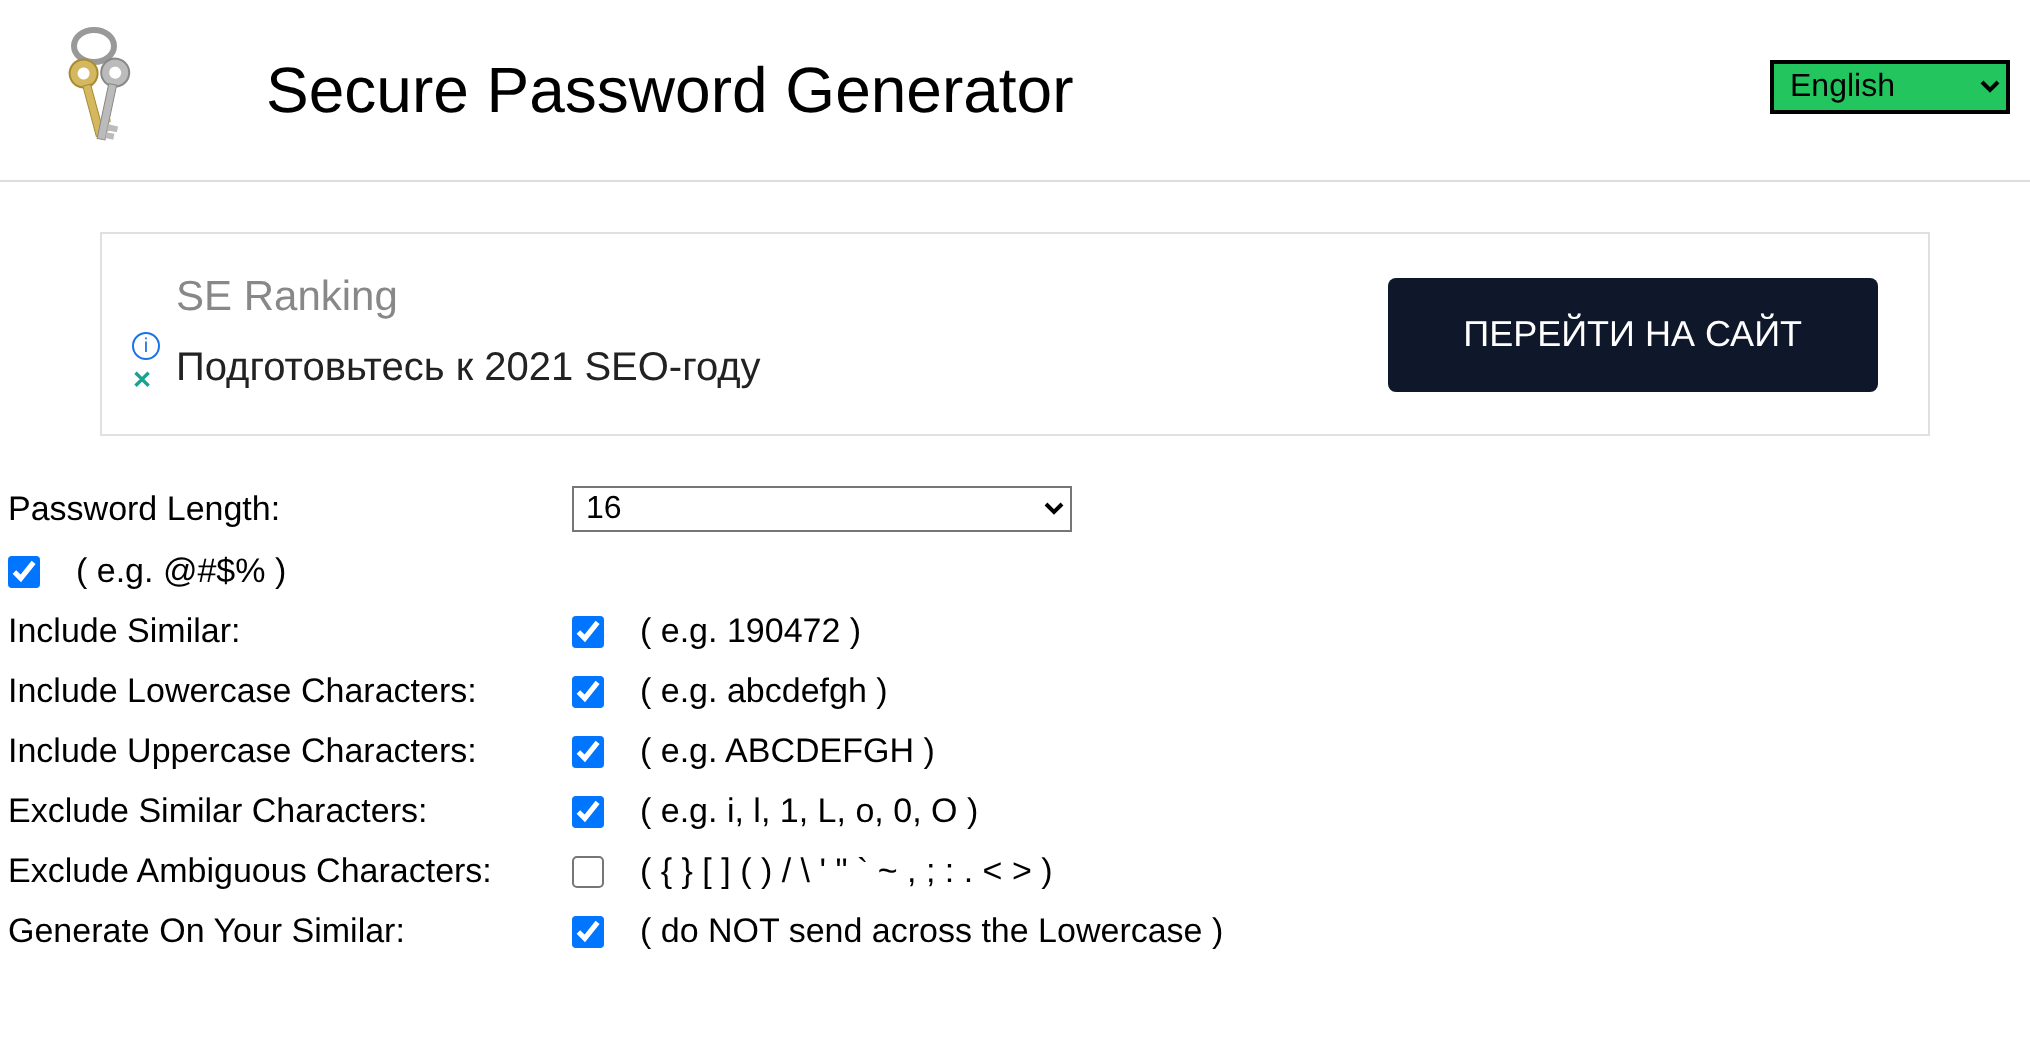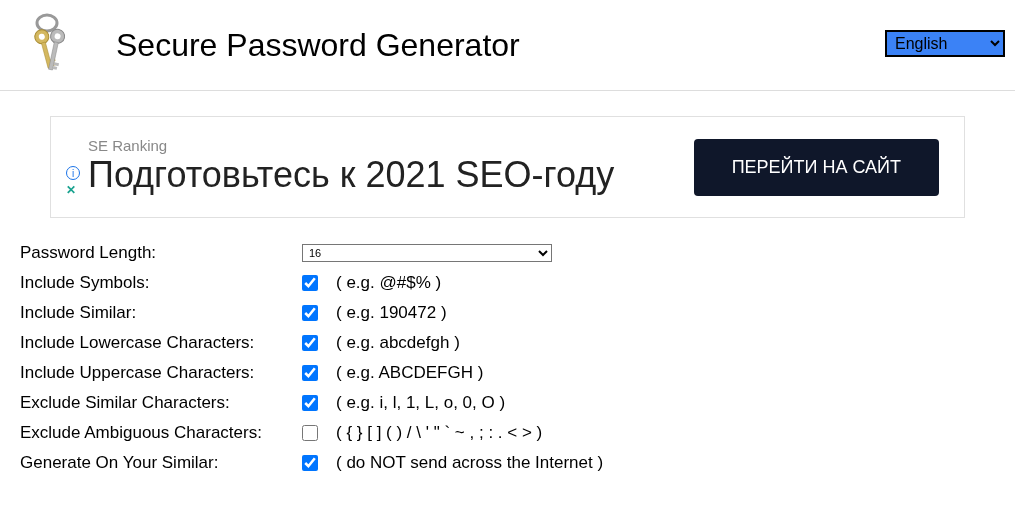--- a/index.html
+++ b/index.html
@@ -15,31 +15,31 @@
     .logo {
       width: 60px;
       height: 70px;
       display: flex;
       align-items: center;
       justify-content: center;
     }
     .title {
       font-size: 32px;
       font-weight: normal;
-      margin-left: 36px;
+      margin-left: 53px;
     }
     .lang-select {
       position: absolute;
       right: 10px;
       top: 30px;
       border: 2px solid #000;
       font-size: 16px;
       padding: 2px 4px;
       width: 120px;
-      background: #3b82f6;
+      background: #22c55e;
     }
     
     .ad-box {
       margin: 25px 50px 25px 50px;
       border: 1px solid #e0e0e0;
       padding: 20px 25px 20px 15px;
       display: flex;
       align-items: center;
       justify-content: space-between;
       position: relative;
@@ -52,48 +52,48 @@
       height: 60px;
       margin-right: 8px;
       font-size: 11px;
     }
     .ad-info {
       width: 14px; height: 14px; border: 1px solid #1a73e8; color:#1a73e8;
       border-radius: 50%; display:flex; align-items:center; justify-content:center;
       font-size: 10px; margin-bottom: 3px;
     }
     .ad-close { color:#19a28f; font-size: 12px; font-weight: bold; }
-    .ad-brand { color: #888; font-size: 15px; margin-bottom: 0; }
-    .ad-headline { font-size: 36px; color: #222; }
+    .ad-brand { color: #888; font-size: 21px; margin-bottom: 12px; }
+    .ad-headline { font-size: 20px; color: #222; }
     .ad-btn {
       background: #0f172a;
       color: #fff;
       font-size: 18px;
       font-weight: normal;
       padding: 18px 38px;
       border: none;
       border-radius: 4px;
       cursor: pointer;
     }
     
     .form {
-      padding: 0 20px;
+      padding: 0 4px;
     }
     .row {
       display: flex;
       align-items: center;
       margin-bottom: 10px;
       font-size: 17px;
     }
     .row-label {
       width: 282px;
     }
     .len-select {
       width: 250px;
-      font-size: 11px;
+      font-size: 16px;
       padding: 1px 2px;
       border: 1px solid #767676;
       background: #fff;
     }
     .cb {
       width: 16px;
       height: 16px;
       accent-color: #0075ff;
       margin-right: 4px;
     }
@@ -145,21 +145,20 @@
 <div class="form">
 
   <div class="row">
     <span class="row-label">Password Length:</span>
     <select class="len-select">
       <option>16</option>
     </select>
   </div>
 
   <div class="row">
-    <span class="row-label">Include Symbols:</span>
     <input type="checkbox" class="cb" checked="" style="">
     <span class="hint">( e.g. @#$% )</span>
   </div>
 
   <div class="row">
     <span class="row-label">Include Similar:</span>
     <input type="checkbox" class="cb" checked="" style="">
     <span class="hint">( e.g. 190472 )</span>
   </div>
 
@@ -183,16 +182,16 @@
 
   <div class="row">
     <span class="row-label">Exclude Ambiguous Characters:</span>
     <input type="checkbox" class="cb" style="">
     <span class="hint">( { } [ ] ( ) / \ ' " ` ~ , ; : . &lt; &gt; )</span>
   </div>
 
   <div class="row">
     <span class="row-label">Generate On Your Similar:</span>
     <input type="checkbox" class="cb" checked="" style="">
-    <span class="hint">( do NOT send across the Internet )</span>
+    <span class="hint">( do NOT send across the Lowercase )</span>
   </div>
 
 </div>
 
 </body></html>

